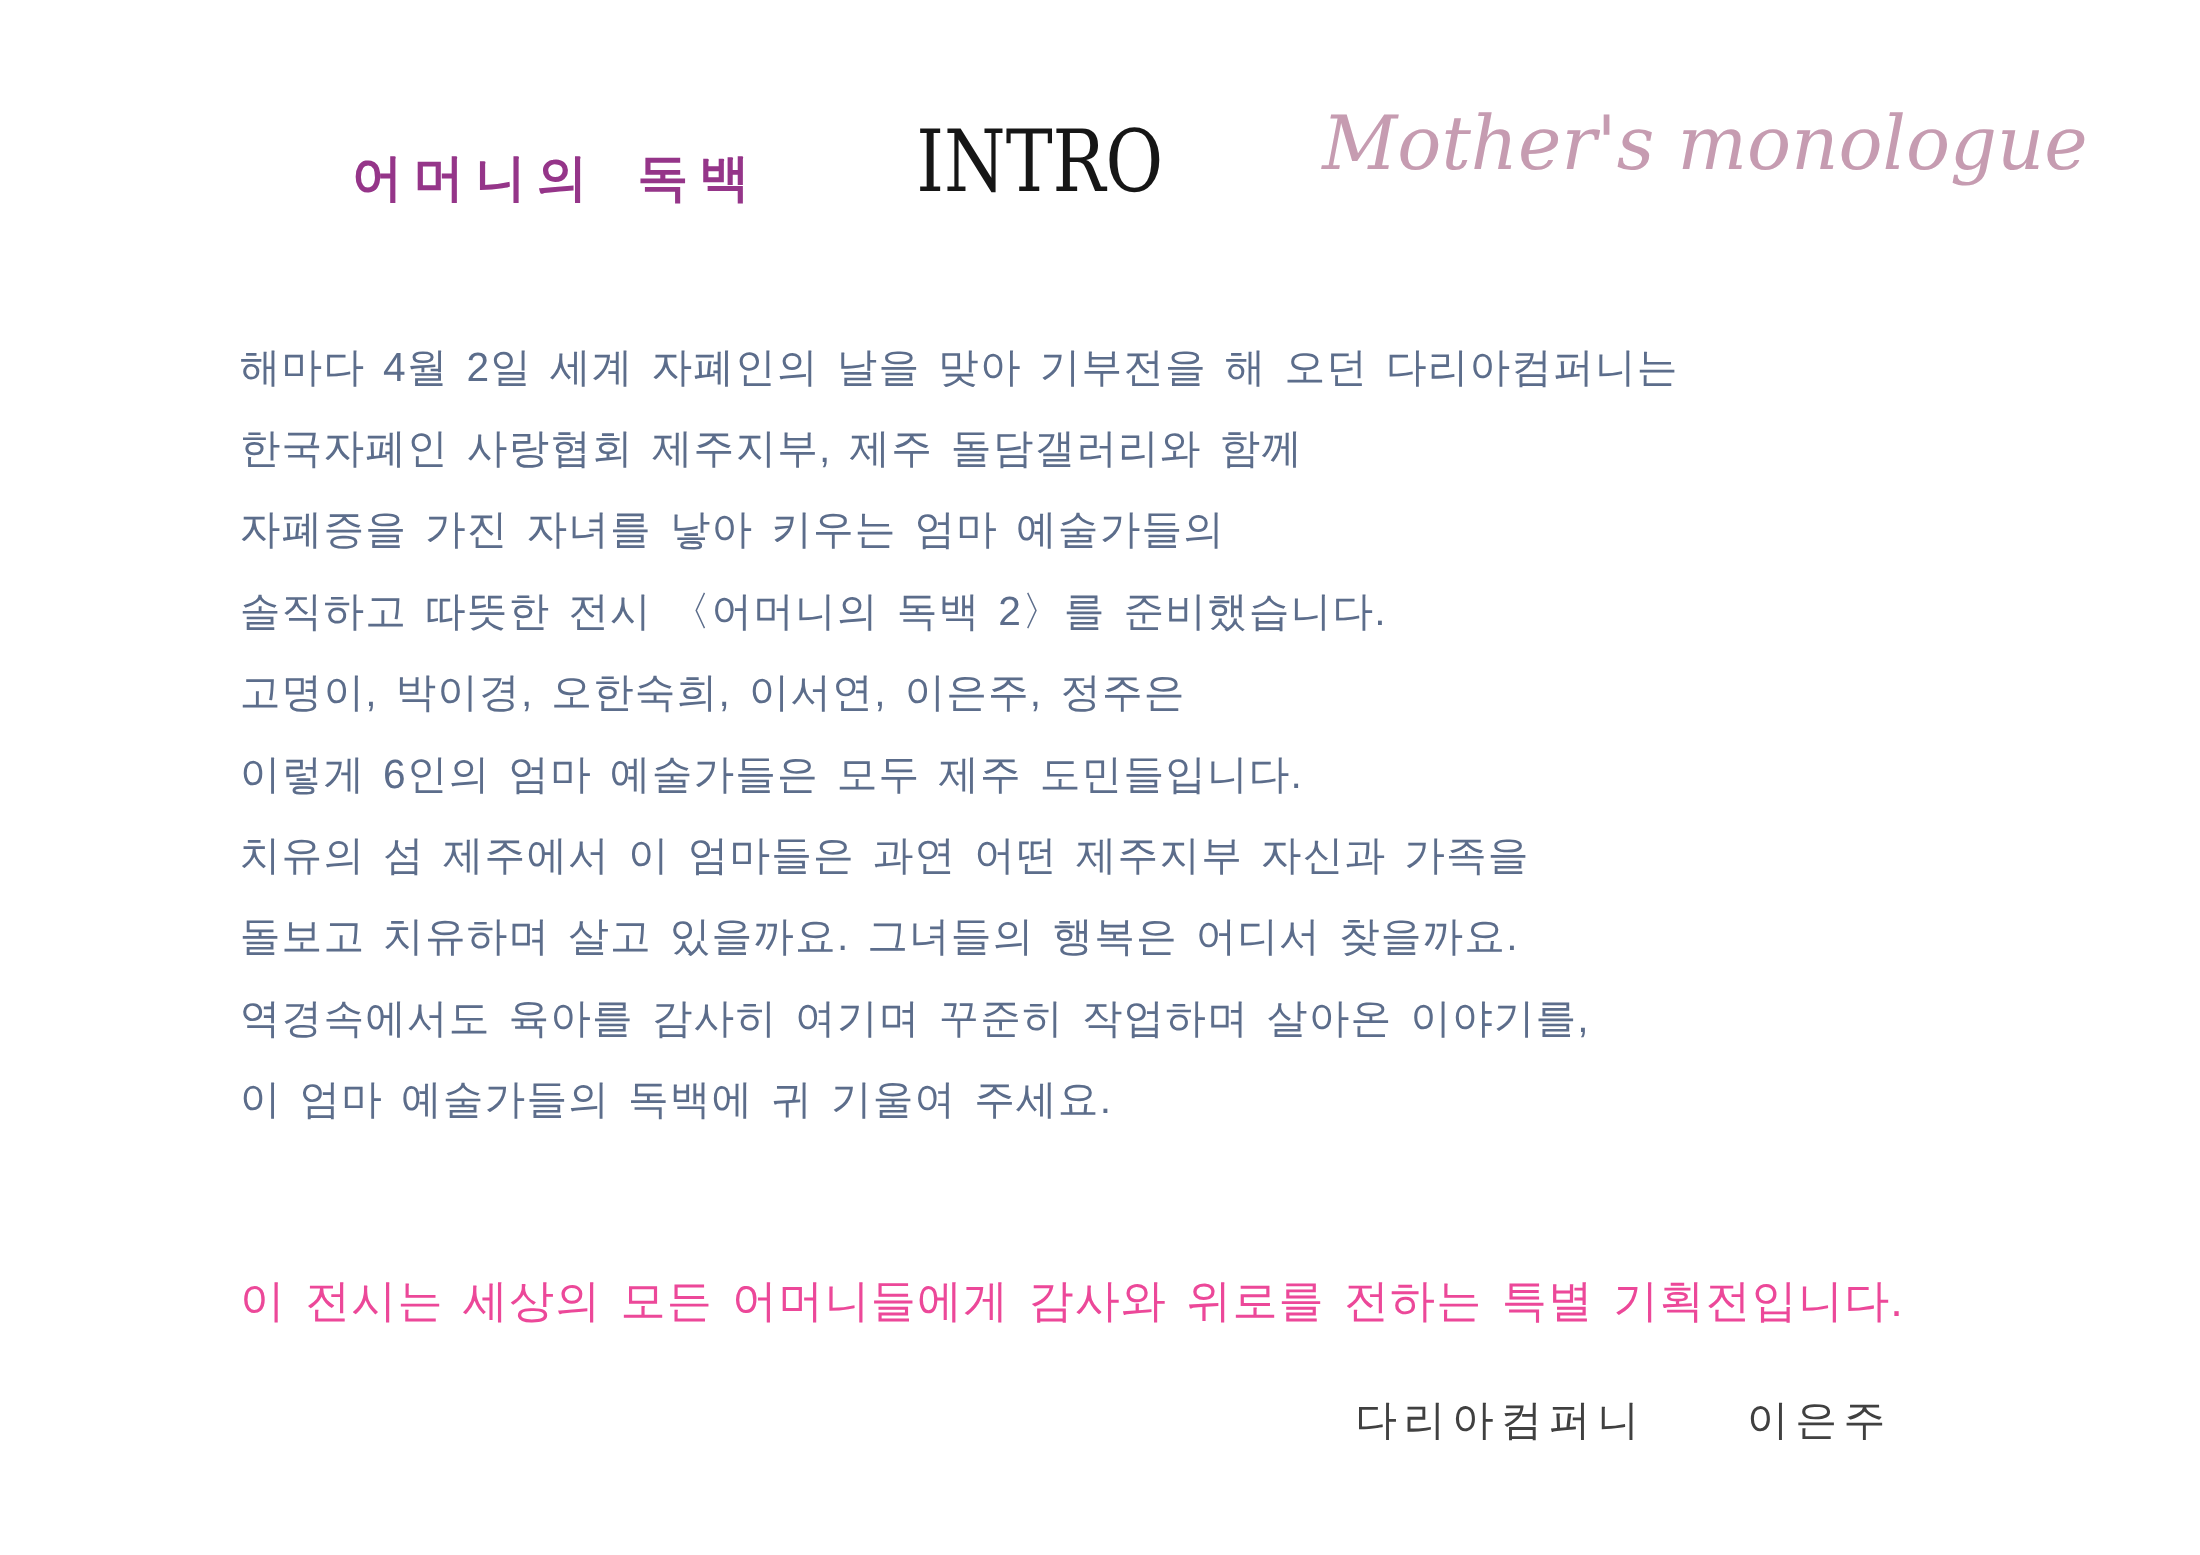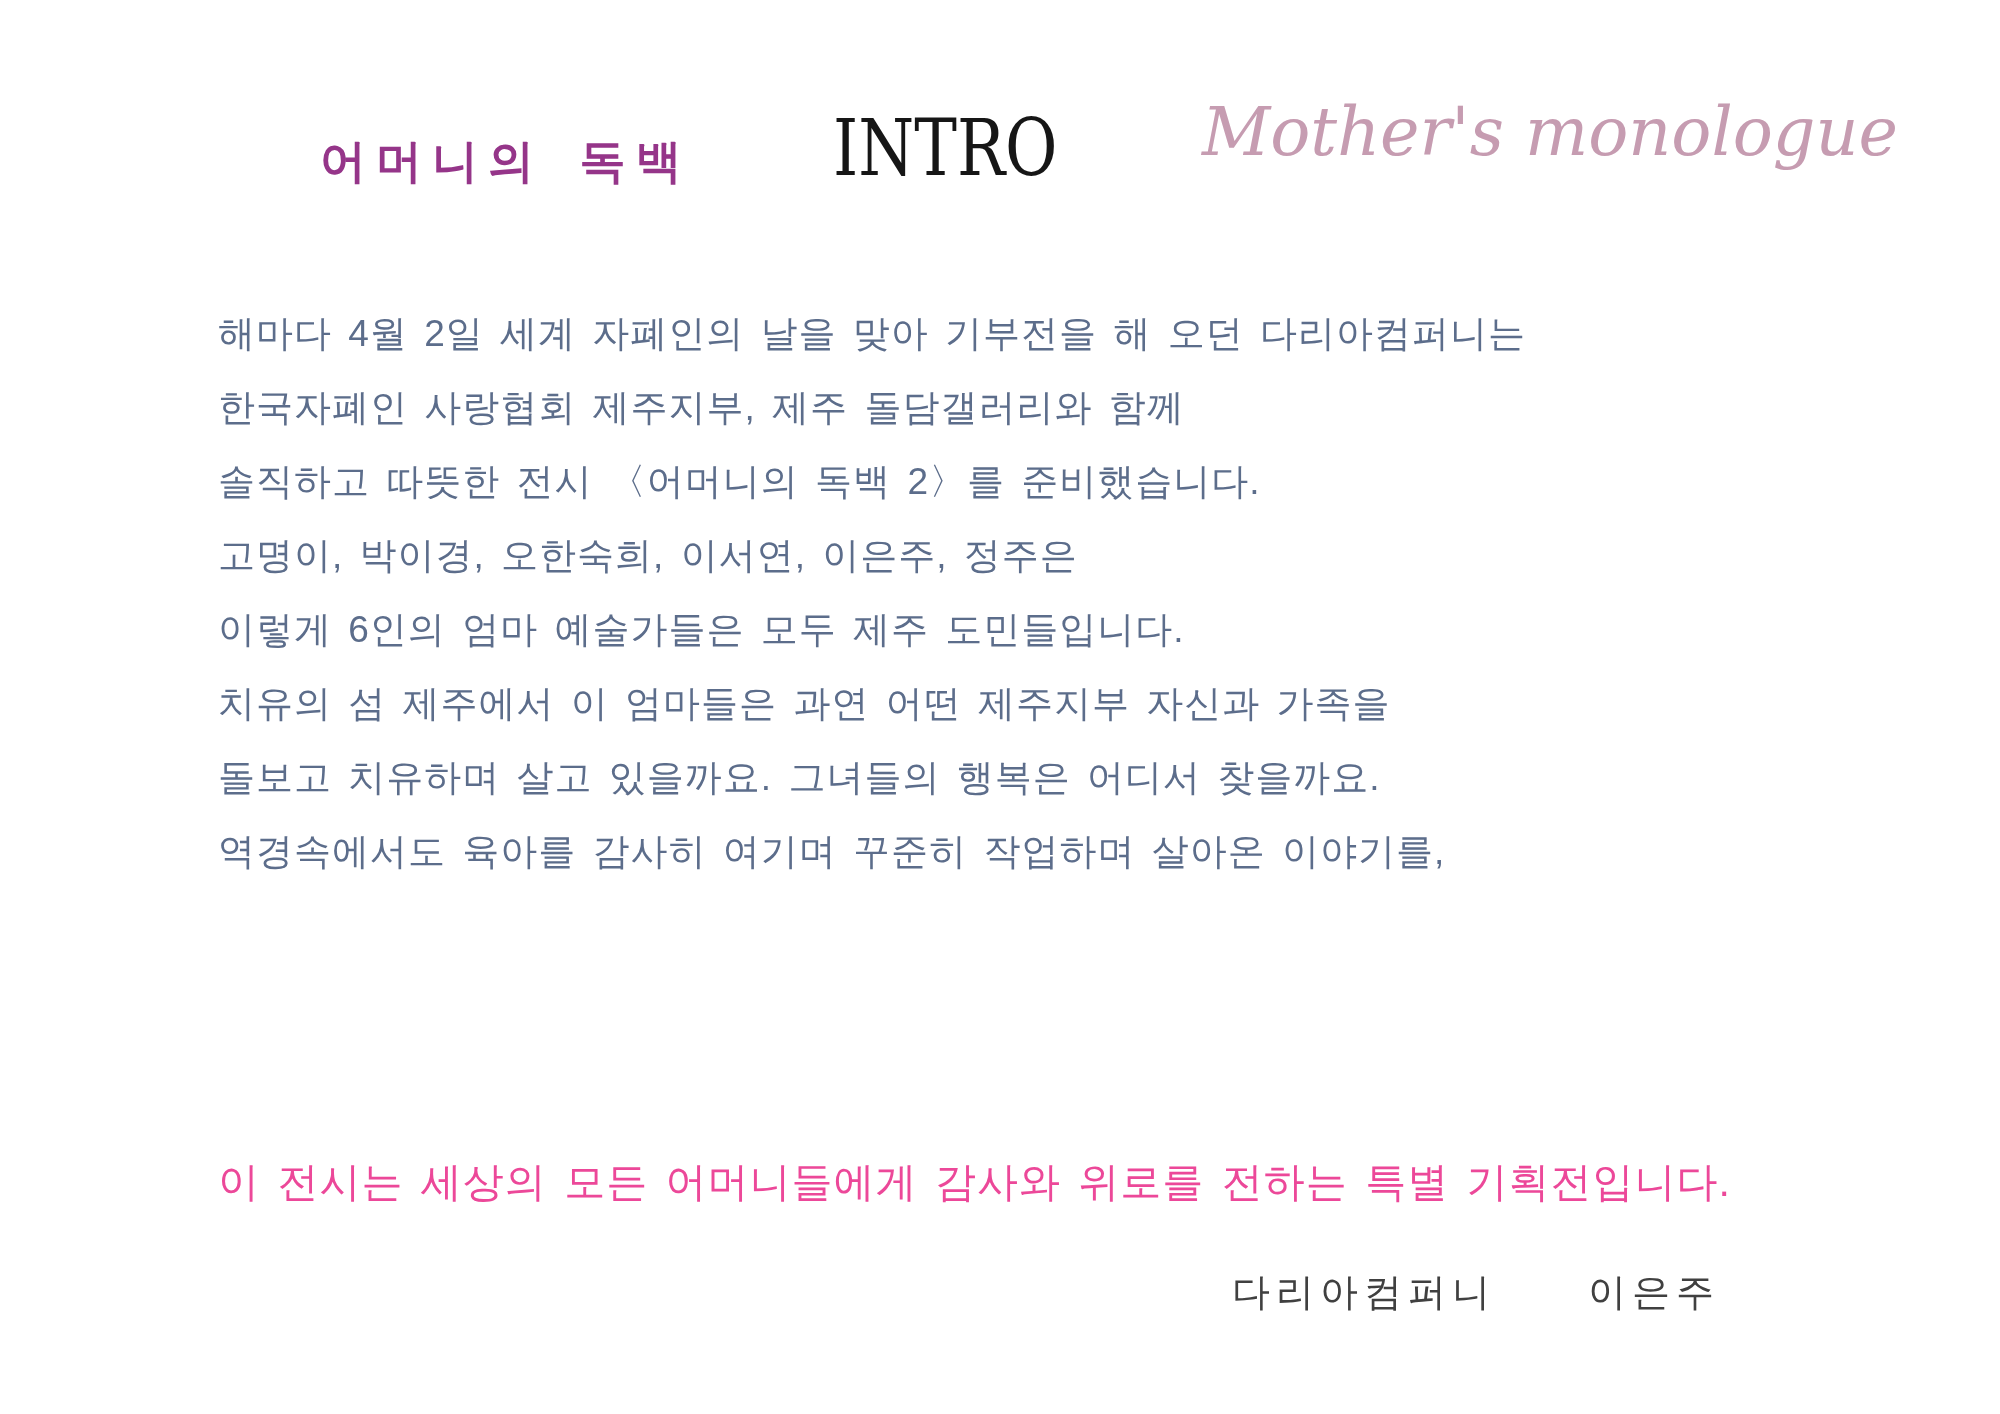--- a/index.html
+++ b/index.html
@@ -104,26 +104,28 @@
 
   <div class="title-ko">어머니의 독백</div>
 
   <div class="section-label">INTRO</div>
 
   <div class="title-en">Mother's monologue</div>
 
   <div class="body-text">
     <div class="body-line">해마다 4월 2일 세계 자폐인의 날을 맞아 기부전을 해 오던 다리아컴퍼니는</div>
     <div class="body-line">한국자폐인 사랑협회 제주지부, 제주 돌담갤러리와 함께</div>
+    <div class="body-line">자폐증을 가진 자녀를 낳아 키우는 엄마 예술가들의</div>
     <div class="body-line">솔직하고 따뜻한 전시 〈어머니의 독백 2〉를 준비했습니다.</div>
     <div class="body-line">고명이, 박이경, 오한숙희, 이서연, 이은주, 정주은</div>
     <div class="body-line">이렇게 6인의 엄마 예술가들은 모두 제주 도민들입니다.</div>
     <div class="body-line">치유의 섬 제주에서 이 엄마들은 과연 어떤 제주지부 자신과 가족을</div>
     <div class="body-line">돌보고 치유하며 살고 있을까요. 그녀들의 행복은 어디서 찾을까요.</div>
     <div class="body-line">역경속에서도 육아를 감사히 여기며 꾸준히 작업하며 살아온 이야기를,</div>
+    <div class="body-line">이 엄마 예술가들의 독백에 귀 기울여 주세요.</div>
   </div>
 
   <div class="closing-line">이 전시는 세상의 모든 어머니들에게 감사와 위로를 전하는 특별 기획전입니다.</div>
 
   <div class="footer-credits">
     <span>다리아컴퍼니</span>
     <span>이은주</span>
   </div>
 
 </div>

